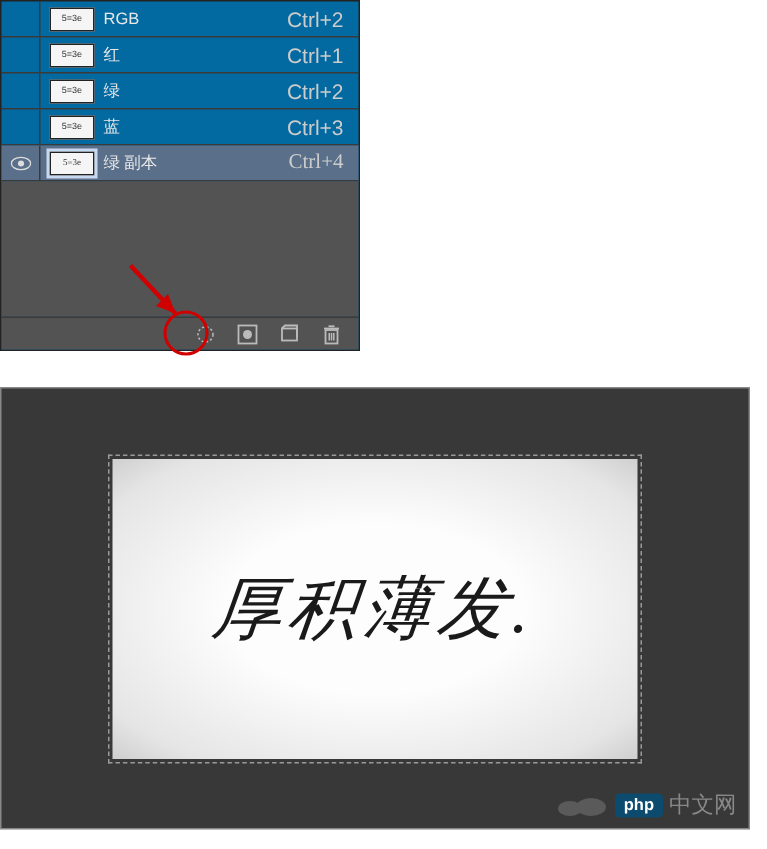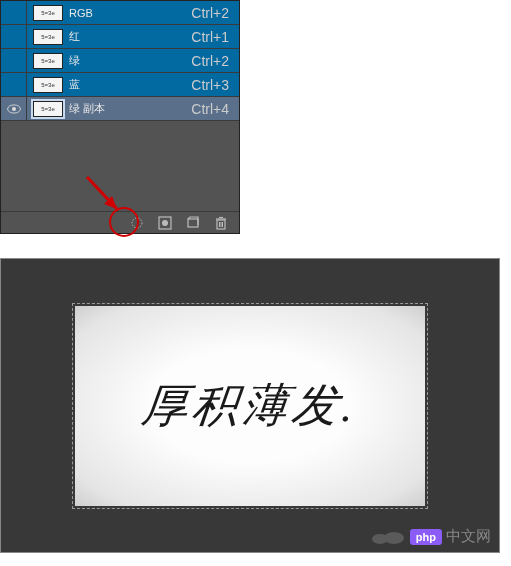--- a/index.html
+++ b/index.html
@@ -12,21 +12,21 @@
       border: 1px solid #222;
     }
     
     .channel-row {
       display: flex;
       align-items: center;
       height: 24px;
       border-bottom: 1px solid #3a3a3a;
       position: relative;
     }
-    .channel-row.selected { background: #5a6f8a; }
+    .channel-row.selected { background: #5a6f8a; font-family: Liberation Serif, serif; }
     
     .vis-col { width: 26px; height: 100%; display: flex; align-items: center; justify-content: center; border-right: 1px solid #3a3a3a; }
     .eye { width: 14px; height: 10px; }
     
     .thumb {
       width: 30px; height: 16px;
       margin: 0 6px;
       background: #f5f5f5;
       border: 1px solid #222;
       display: flex; align-items: center; justify-content: center;
@@ -102,21 +102,21 @@
       transform: skewX(-6deg);
     }
     
     .watermark {
       position: absolute;
       right: 8px; bottom: 6px;
       display: flex; align-items: center;
       gap: 4px;
     }
     .wm-logo {
-      background: #8b5cf6;
+      background: #0c4a6e;
       color: #fff;
       font-weight: bold;
       font-size: 11px;
       padding: 2px 6px;
       border-radius: 3px;
     }
     .wm-text { color: #888; font-size: 15px; }
   </style>
 </head>
 <body>

